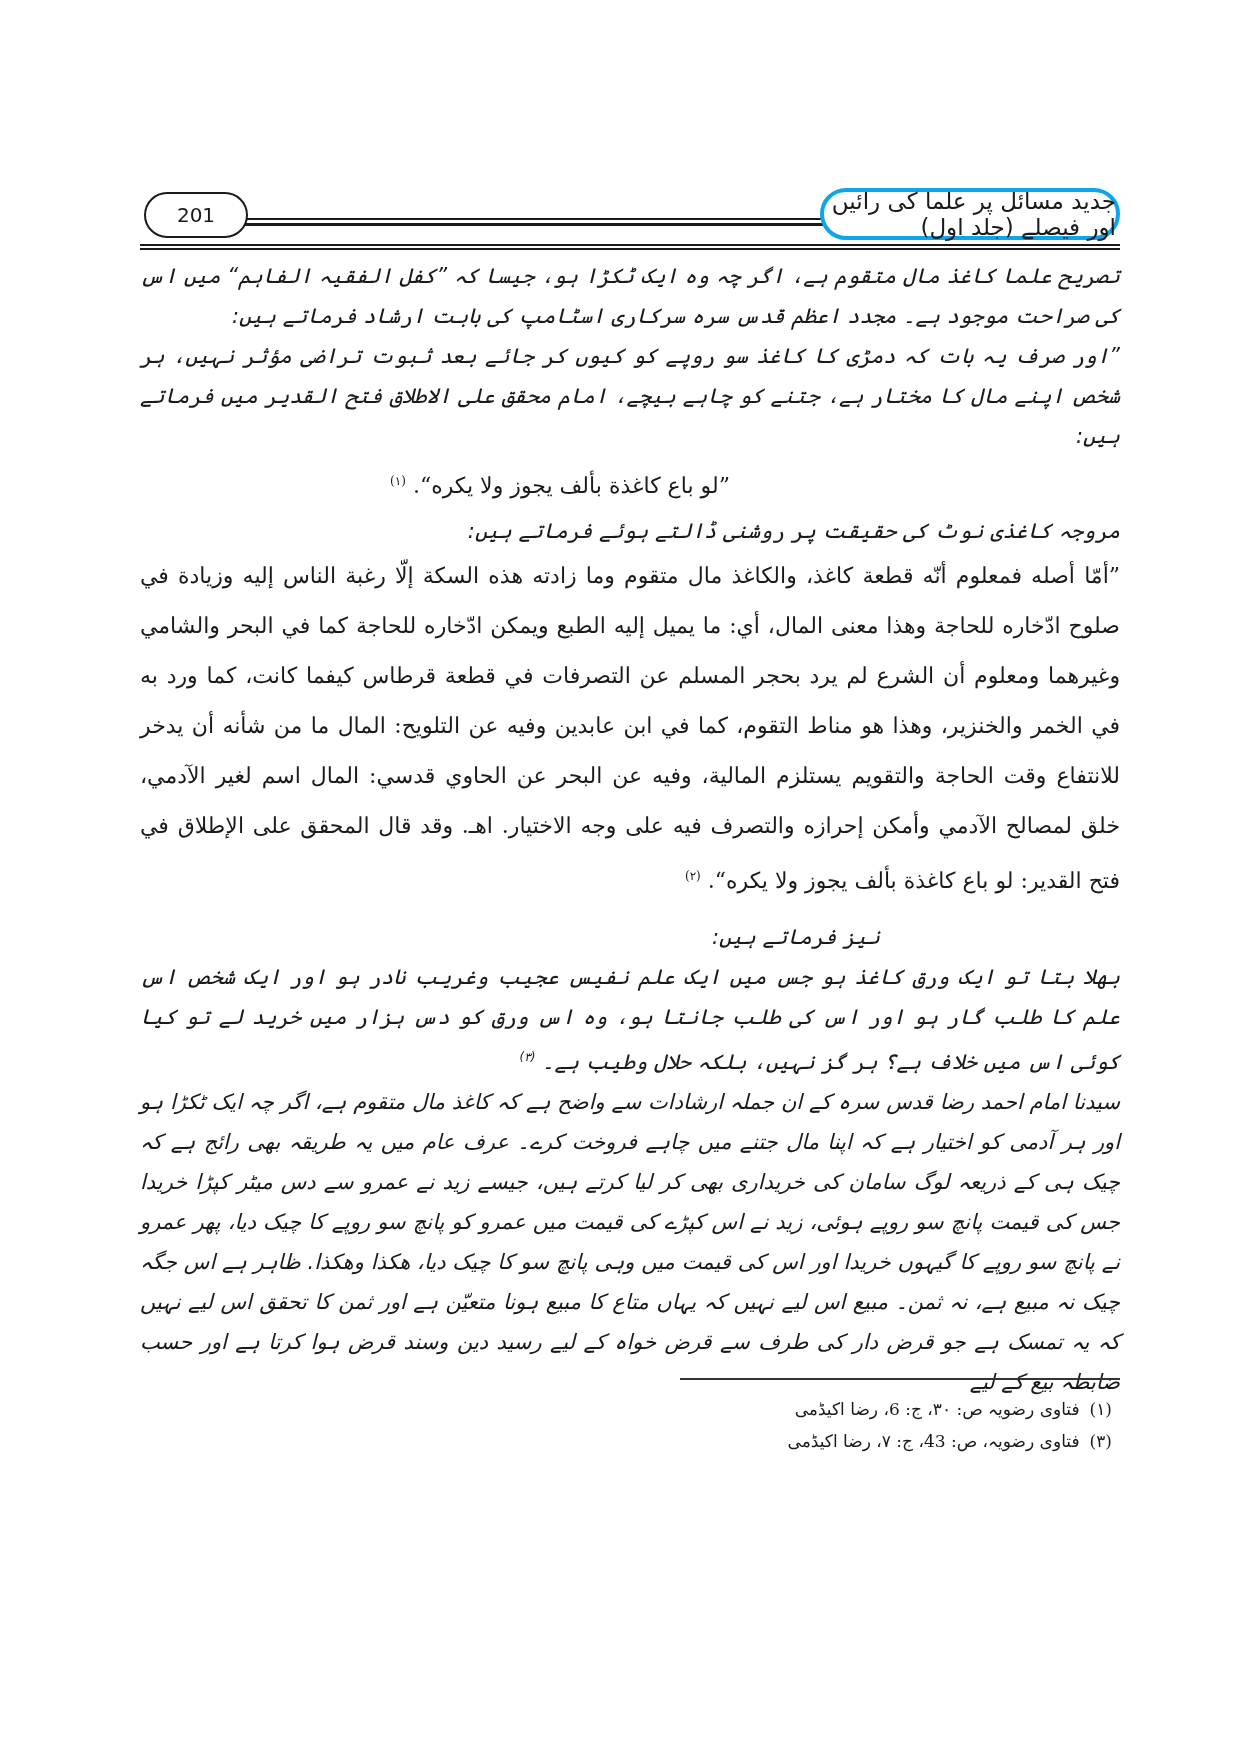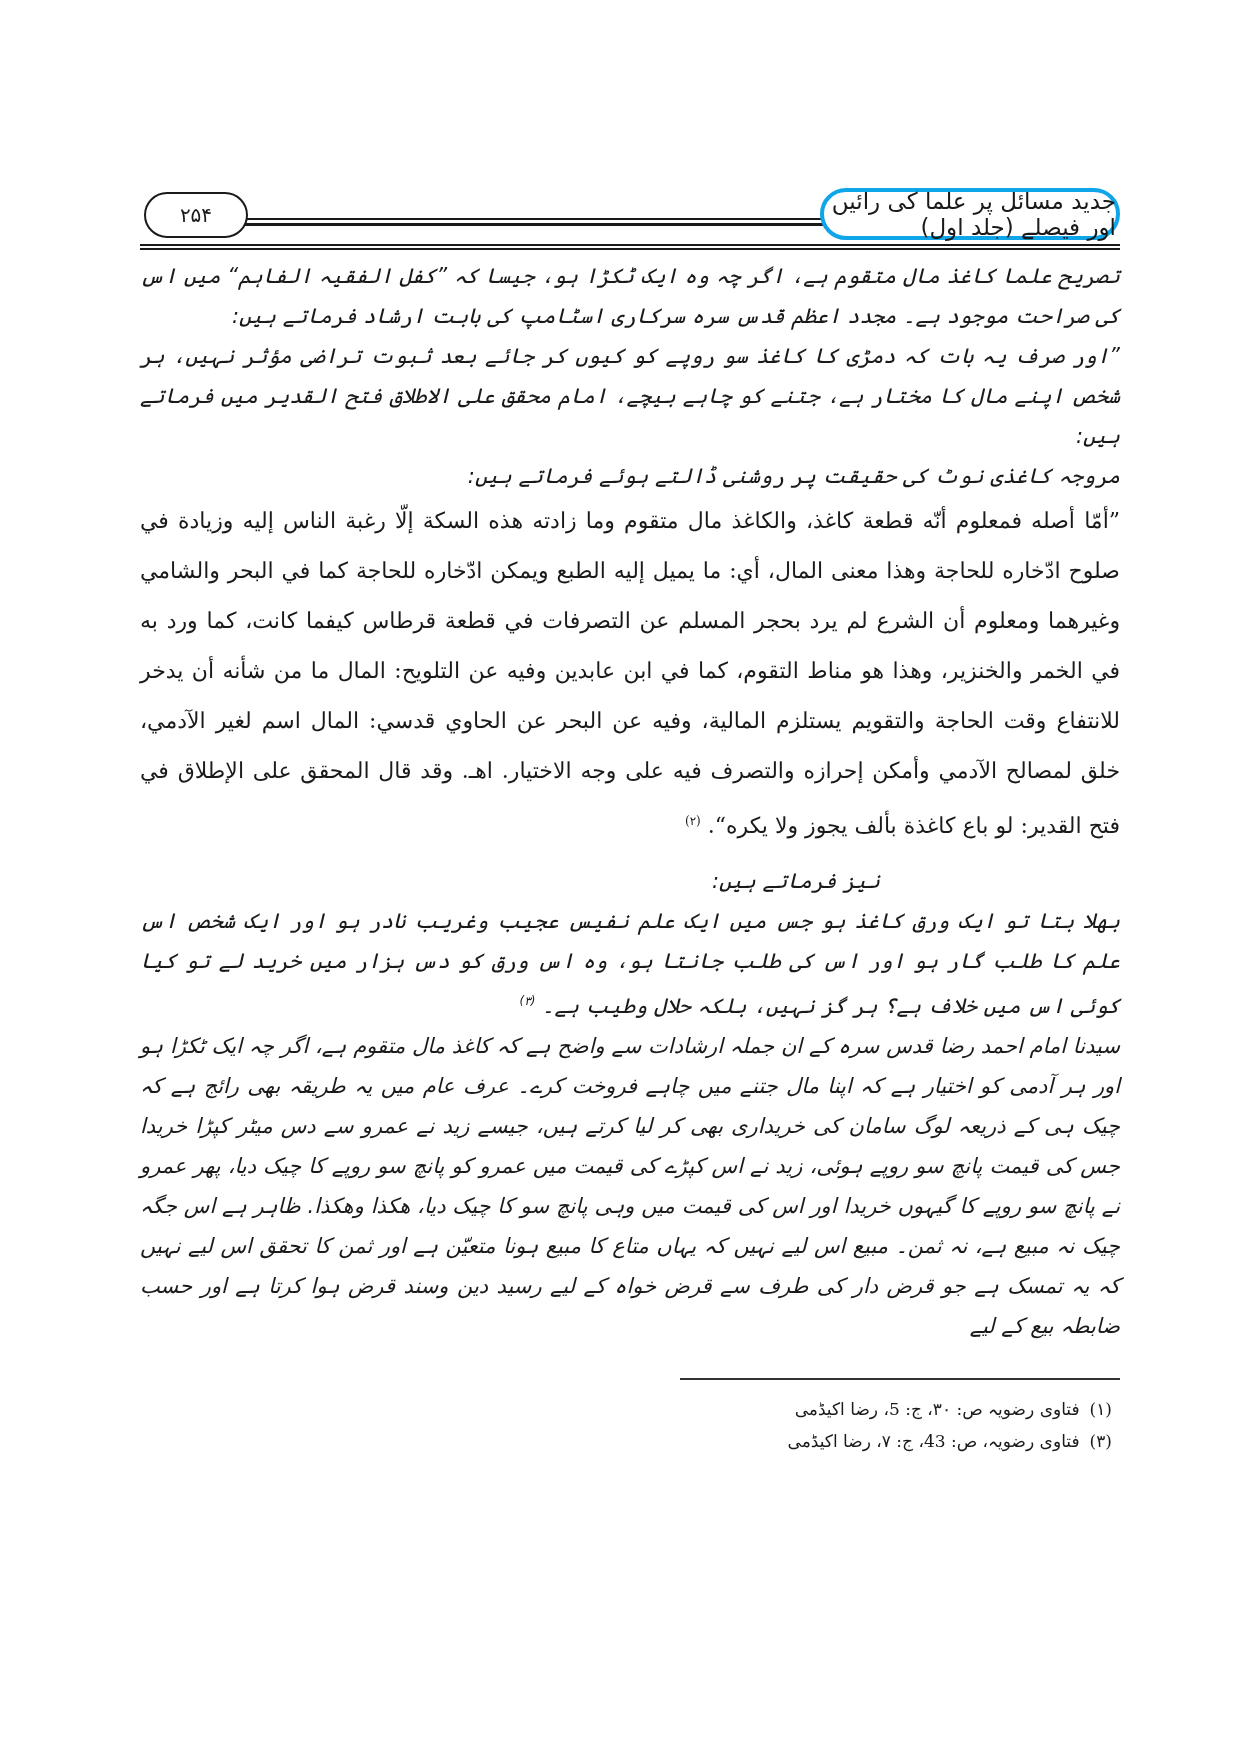--- a/index.html
+++ b/index.html
@@ -126,45 +126,46 @@
       padding-right: 8px;
     }
     .fn-num { margin-left: 10px; }
   </style>
 </head>
 <body>
 
 <div class="page">
 
   <div class="header">
-    <div class="page-no-box">۲۵۴</div>
+    <div class="page-no-box">201</div>
     <div class="header-link-line"></div>
     <div class="title-box">جدید مسائل پر علما کی رائیں اور فیصلے (جلد اول)</div>
     <div class="header-rule"></div>
   </div>
 
   <div class="body-text">
     <p class="p urdu"><span>تصریح علما کاغذ مال متقوم ہے، اگر چہ وہ ایک ٹکڑا ہو، جیسا کہ ”کفل الفقیہ الفاہم“ میں اس کی صراحت موجود ہے۔ مجدد اعظم قدس سرہ سرکاری اسٹامپ کی بابت ارشاد فرماتے ہیں:</span></p>
 
     <p class="p urdu"><span>”اور صرف یہ بات کہ دمڑی کا کاغذ سو روپے کو کیوں کر جائے بعد ثبوت تراضی مؤثر نہیں، ہر شخص اپنے مال کا مختار ہے، جتنے کو چاہے بیچے، امام محقق علی الاطلاق فتح القدیر میں فرماتے ہیں:</span></p>
 
+    <p class="p arabic center"><span>”لو باع كاغذة بألف يجوز ولا يكره“.</span> <span class="ref">(١)</span></p>
 
     <p class="p urdu"><span>مروجہ کاغذی نوٹ کی حقیقت پر روشنی ڈالتے ہوئے فرماتے ہیں:</span></p>
 
     <p class="p arabic"><span>”أمّا أصله فمعلوم أنّه قطعة كاغذ، والكاغذ مال متقوم وما زادته هذه السكة إلّا رغبة الناس إليه وزيادة في صلوح ادّخاره للحاجة وهذا معنى المال، أي: ما يميل إليه الطبع ويمكن ادّخاره للحاجة كما في البحر والشامي وغيرهما ومعلوم أن الشرع لم يرد بحجر المسلم عن التصرفات في قطعة قرطاس كيفما كانت، كما ورد به في الخمر والخنزير، وهذا هو مناط التقوم، كما في ابن عابدين وفيه عن التلويح: المال ما من شأنه أن يدخر للانتفاع وقت الحاجة والتقويم يستلزم المالية، وفيه عن البحر عن الحاوي قدسي: المال اسم لغير الآدمي، خلق لمصالح الآدمي وأمكن إحرازه والتصرف فيه على وجه الاختيار. اهـ. وقد قال المحقق على الإطلاق في فتح القدير: لو باع كاغذة بألف يجوز ولا يكره“.</span> <span class="ref">(٢)</span></p>
 
     <div class="spacer"></div>
 
     <p class="p urdu indent-small"><span>نیز فرماتے ہیں:</span></p>
 
     <p class="p urdu"><span>بھلا بتا تو ایک ورق کاغذ ہو جس میں ایک علم نفیس عجیب وغریب نادر ہو اور ایک شخص اس علم کا طلب گار ہو اور اس کی طلب جانتا ہو، وہ اس ورق کو دس ہزار میں خرید لے تو کیا کوئی اس میں خلاف ہے؟ ہر گز نہیں، بلکہ حلال وطیب ہے۔</span> <span class="ref">(٣)</span></p>
 
     <p class="p urdu"><span>سیدنا امام احمد رضا قدس سرہ کے ان جملہ ارشادات سے واضح ہے کہ کاغذ مال متقوم ہے، اگر چہ ایک ٹکڑا ہو اور ہر آدمی کو اختیار ہے کہ اپنا مال جتنے میں چاہے فروخت کرے۔ عرف عام میں یہ طریقہ بھی رائج ہے کہ چیک ہی کے ذریعہ لوگ سامان کی خریداری بھی کر لیا کرتے ہیں، جیسے زید نے عمرو سے دس میٹر کپڑا خریدا جس کی قیمت پانچ سو روپے ہوئی، زید نے اس کپڑے کی قیمت میں عمرو کو پانچ سو روپے کا چیک دیا، پھر عمرو نے پانچ سو روپے کا گیہوں خریدا اور اس کی قیمت میں وہی پانچ سو کا چیک دیا، ھکذا وھکذا. ظاہر ہے اس جگہ چیک نہ مبیع ہے، نہ ثمن۔ مبیع اس لیے نہیں کہ یہاں متاع کا مبیع ہونا متعیّن ہے اور ثمن کا تحقق اس لیے نہیں کہ یہ تمسک ہے جو قرض دار کی طرف سے قرض خواہ کے لیے رسید دین وسند قرض ہوا کرتا ہے اور حسب ضابطہ بیع کے لیے</span></p>
   </div>
 
   <div class="fn-rule"></div>
 
   <div class="footnotes">
-    <p class="fn"><span class="fn-num">(١)</span><span>فتاوی رضویہ ص: ٣٠، ج: 5، رضا اکیڈمی</span></p>
+    <p class="fn"><span class="fn-num">(١)</span><span>فتاوی رضویہ ص: ٣٠، ج: 6، رضا اکیڈمی</span></p>
     <p class="fn"><span class="fn-num">(٣)</span><span>فتاوی رضویہ، ص: 43، ج: ٧، رضا اکیڈمی</span></p>
   </div>
 
 </div>
 
 </body></html>

